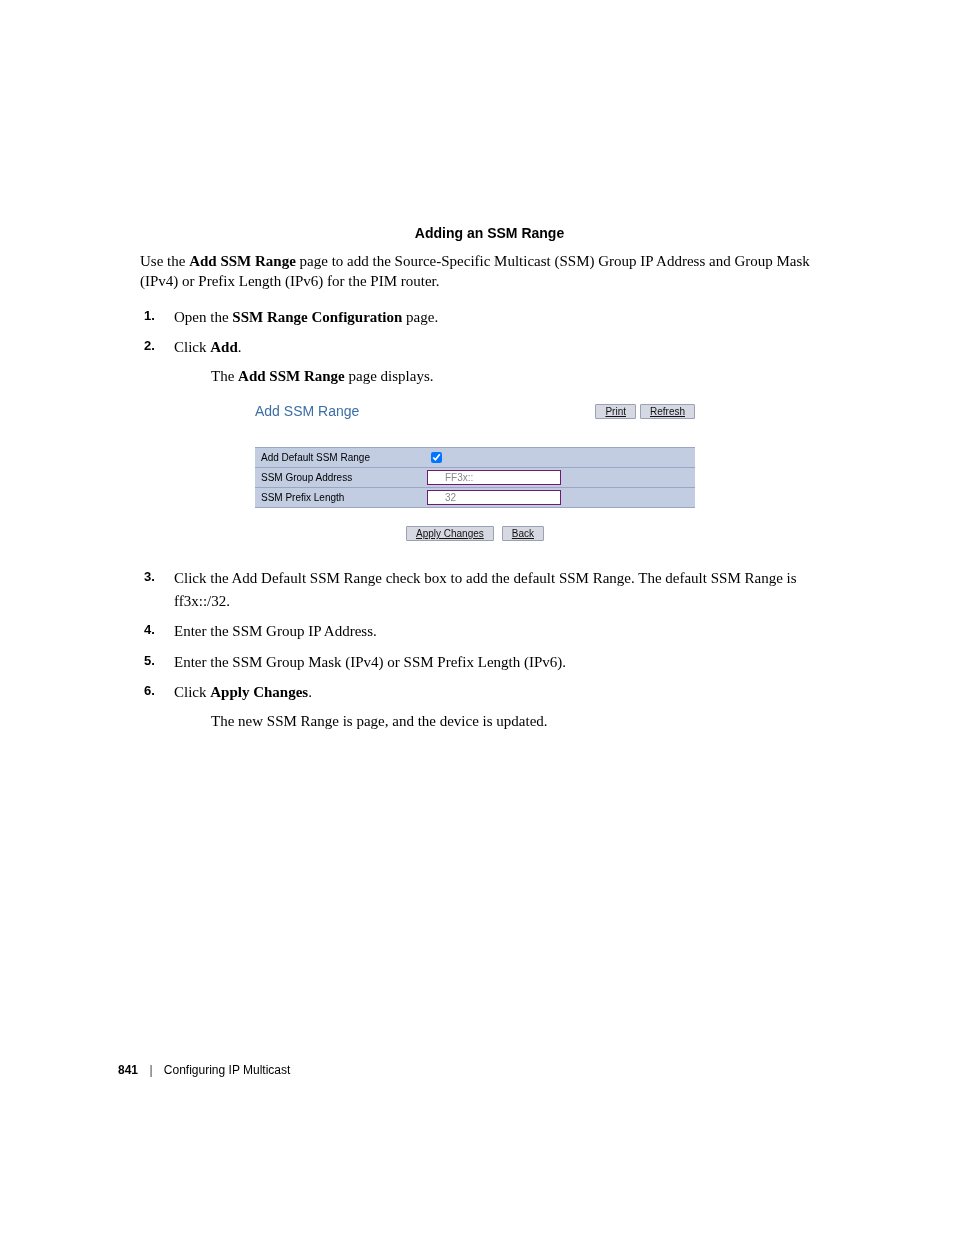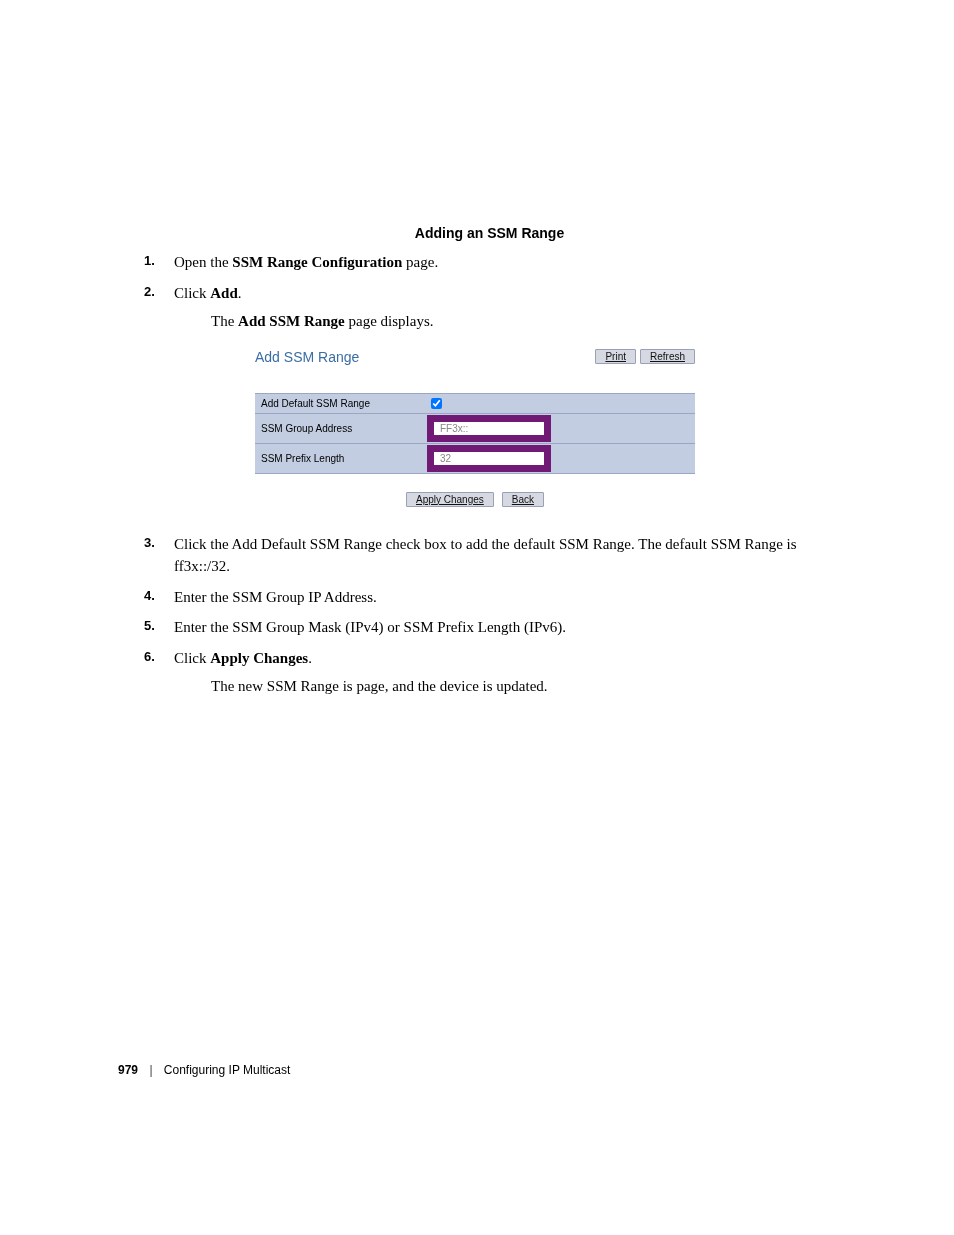--- a/index.html
+++ b/index.html
@@ -109,23 +109,23 @@
     padding: 3px 6px;
     height: 13px;
   }
   .fig-table td.label { width: 160px; }
   .fig-table td.input-cell { width: 110px; padding:1px 0; background:#c2cde1;}
   .fig-table td.rest { }
   .fig-input-text {
     width: 98px;
     font-size: 10px;
     color: #888;
-    border: 7px solid #701a75;
+    border: 1px solid #701a75;
     background: #fff;
-    padding: 0 6px;
+    padding: 0 17px;
     height: 13px;
   }
   .fig-checkbox {
     width: 11px;
     height: 11px;
   }
   .fig-bottom-buttons {
     display: flex;
     gap: 8px;
     justify-content: center;
@@ -142,20 +142,23 @@
   .footer .page-num { font-weight: bold; }
   .footer .sep { margin: 0 8px; color:#444;}
 </style>
 </head>
 <body>
 
 <div class="page">
 
   <div class="section-heading">Adding an SSM Range</div>
 
+  <p class="body-text">
+    <span>Use the </span><b>Add SSM Range</b><span> page to add the Source-Specific Multicast (SSM) Group IP Address and Group Mask (IPv4) or Prefix Length (IPv6) for the PIM router.</span>
+  </p>
 
   <ol class="steps">
     <li>
       <span>Open the </span><b>SSM Range Configuration</b><span> page.</span>
     </li>
     <li>
       <span>Click </span><b>Add</b><span>.</span>
       <span class="sub">
         <span>The </span><b>Add SSM Range</b><span> page displays.</span>
       </span>
@@ -208,16 +211,16 @@
     <li>Enter the SSM Group Mask (IPv4) or SSM Prefix Length (IPv6).</li>
     <li>
       <span>Click </span><b>Apply Changes</b><span>.</span>
       <span class="sub">The new SSM Range is page, and the device is updated.</span>
     </li>
   </ol>
 
 </div>
 
 <div class="footer">
-  <span class="page-num">979</span>
+  <span class="page-num">841</span>
   <span class="sep">|</span>
   <span>Configuring IP Multicast</span>
 </div>
 
 </body></html>

